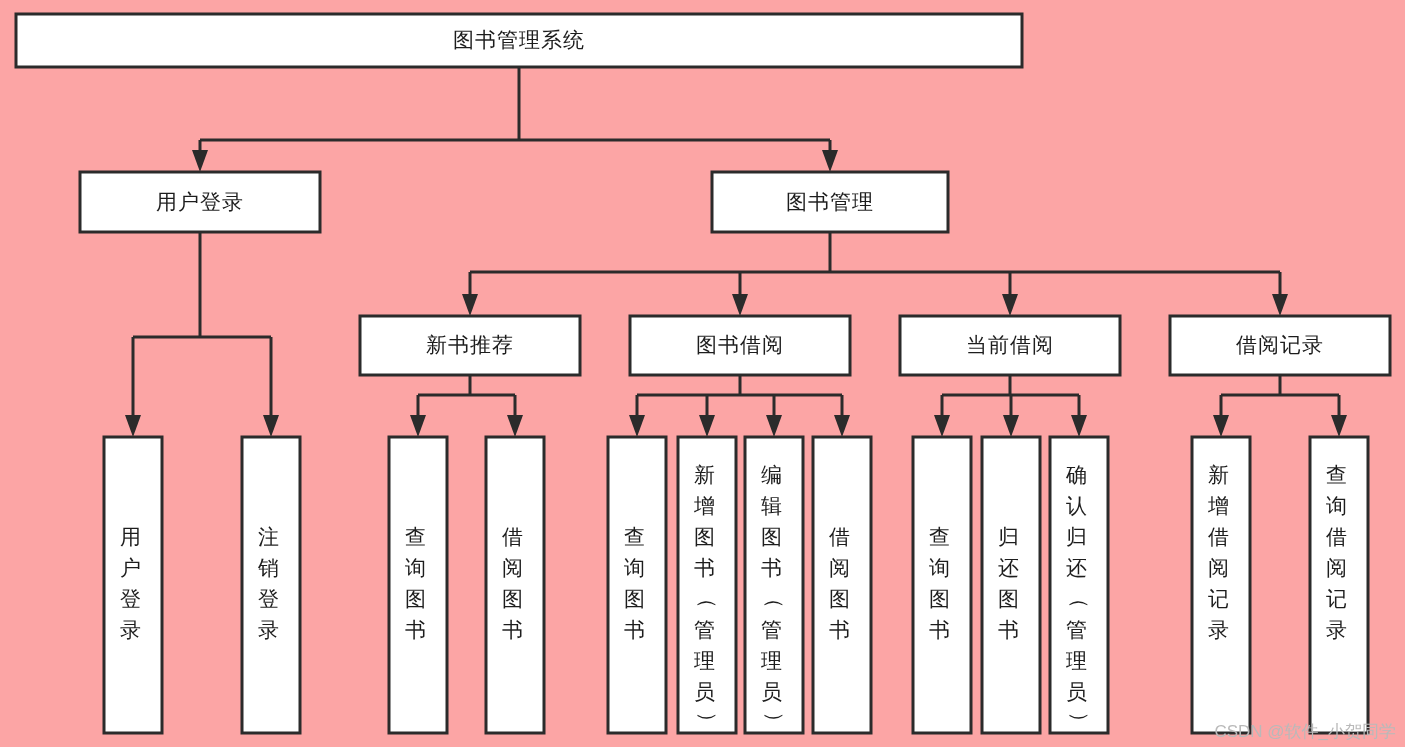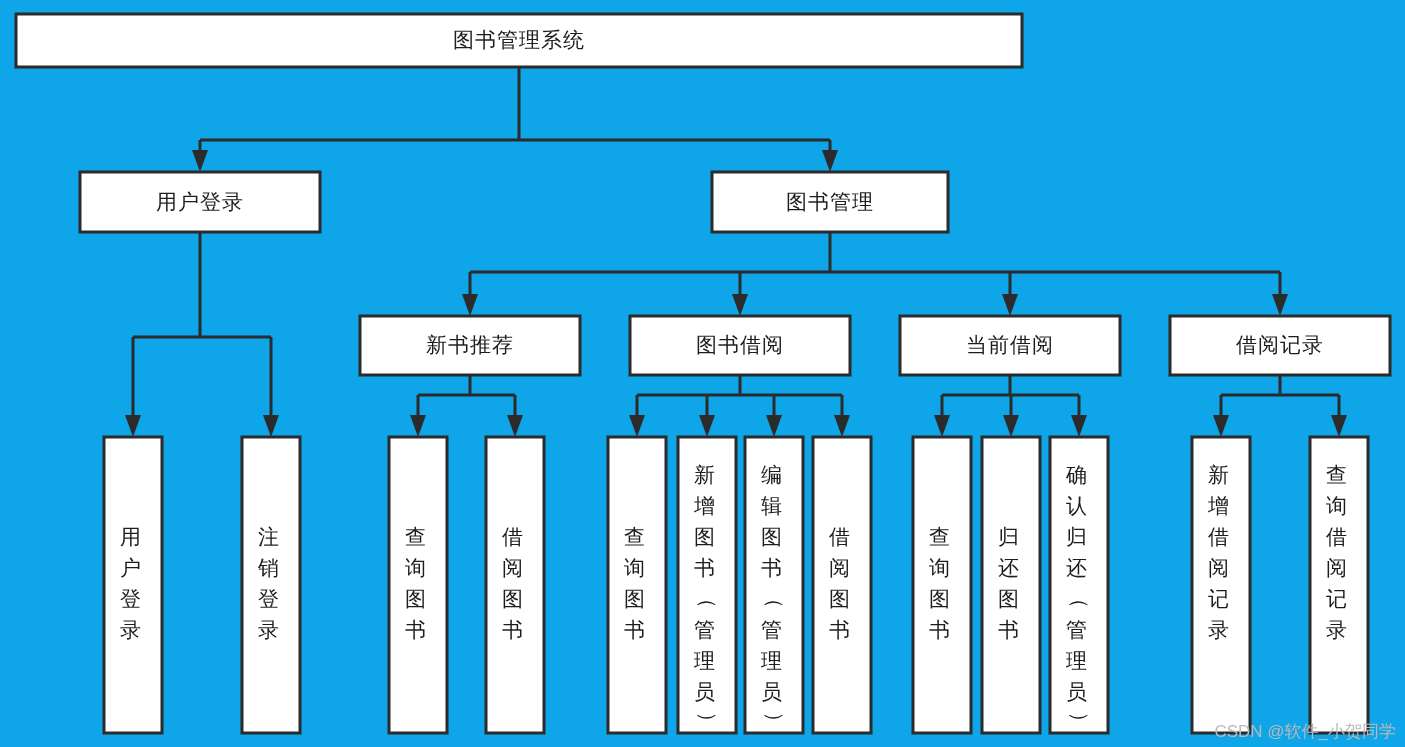--- a/index.html
+++ b/index.html
@@ -1,17 +1,17 @@
 <!DOCTYPE html>
 <html><head>
 <meta charset="utf-8">
 <style>
   html,body{margin:0;padding:0;background:#ffffff;}
   body{font-family:"Liberation Sans","DejaVu Sans",sans-serif;}
-  #stage{position:relative;width:1405px;height:747px;background:#0ea5e9;overflow:hidden;}
+  #stage{position:relative;width:1405px;height:747px;background:#fca5a5;overflow:hidden;}
   #diagram{position:absolute;left:0;top:0;width:1405px;height:747px;}
   .nodebox{fill:#ffffff;stroke:#2b2b2b;stroke-width:3;}
   .connector{stroke:#2b2b2b;stroke-width:3;fill:none;}
   .arrowhead{fill:#2b2b2b;stroke:none;}
   .hlabel{font-family:"Liberation Sans","DejaVu Sans",sans-serif;font-size:21px;fill:#1d1d1d;
           text-anchor:middle;dominant-baseline:middle;letter-spacing:1px;}
   .vlabel{font-family:"Liberation Sans","DejaVu Sans",sans-serif;font-size:21px;fill:#1d1d1d;
           text-anchor:middle;dominant-baseline:middle;letter-spacing:5px;}
   .watermark{font-family:"Liberation Sans","DejaVu Sans",sans-serif;font-size:17px;
              fill:#b9b9b9;text-anchor:end;}

